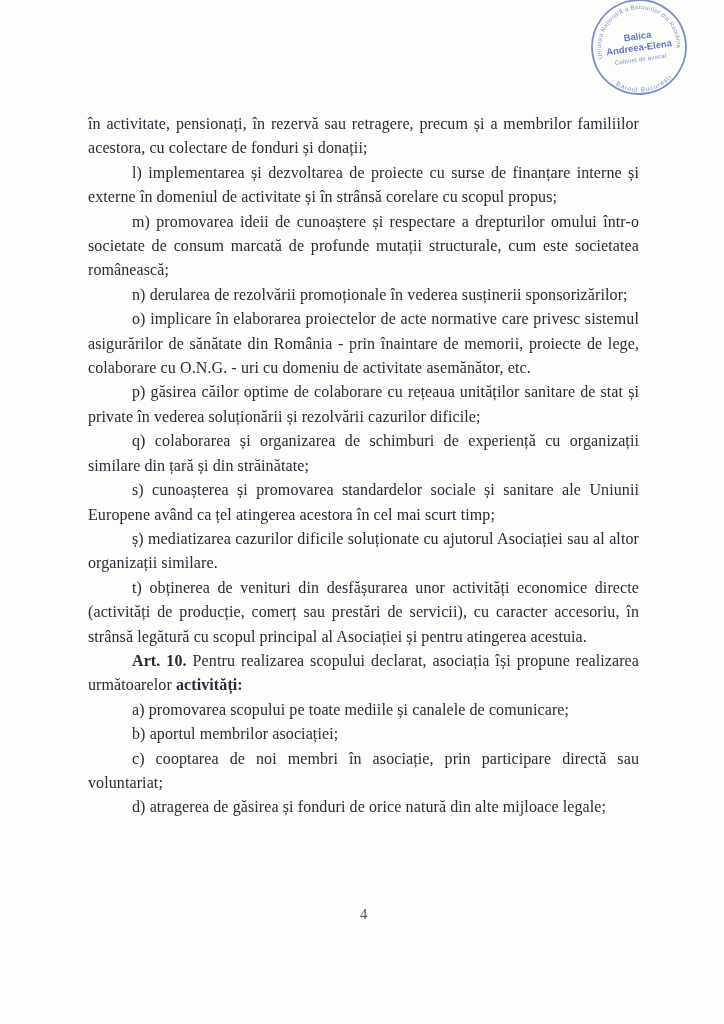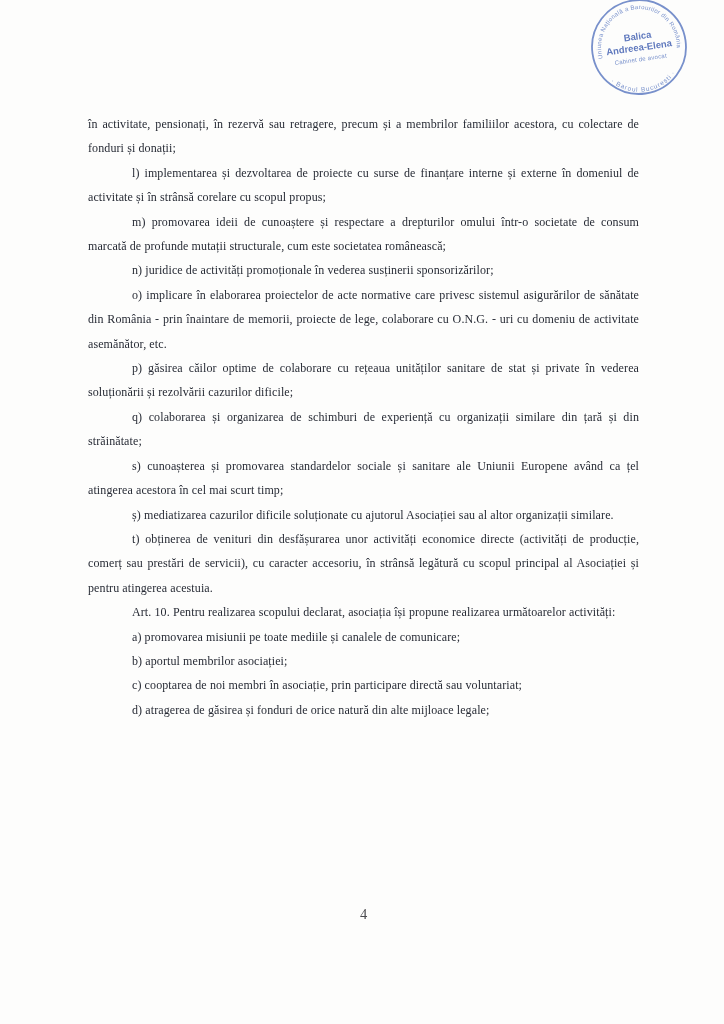--- a/index.html
+++ b/index.html
@@ -14,29 +14,29 @@
   .page {
     position: absolute;
     inset: 0;
     background: #fdfdfc;
   }
   .doc-text {
     position: absolute;
     left: 88px;
     top: 112px;
     width: 551px;
-    font-size: 12px;
+    font-size: 16px;
     line-height: 24.4px;
     color: #272b35;
     text-align: justify;
     letter-spacing: 0.1px;
   }
   .doc-text p { margin: 0; }
   .doc-text p.indent { text-indent: 44px; }
-  .doc-text .bold { font-weight: normal; }
+  .doc-text .bold { font-weight: bold; }
   .page-number {
     position: absolute;
     left: 88px;
     top: 906px;
     width: 551px;
     text-align: center;
     font-size: 14.5px;
     color: #4c4c50;
   }
   .stamp {
@@ -99,29 +99,29 @@
         <text class="name" x="70" y="75">Andreea-Elena</text>
         <text class="subtitle" x="70" y="89">Cabinet de avocat</text>
       </g>
     </svg>
   </div>
 
   <div class="doc-text">
       <p class=""><span>în activitate, pensionați, în rezervă sau retragere, precum și a membrilor familiilor acestora, cu colectare de fonduri și donații;</span></p>
       <p class="indent"><span>l) implementarea și dezvoltarea de proiecte cu surse de finanțare interne și externe în domeniul de activitate și în strânsă corelare cu scopul propus;</span></p>
       <p class="indent"><span>m) promovarea ideii de cunoaștere și respectare a drepturilor omului într-o societate de consum marcată de profunde mutații structurale, cum este societatea românească;</span></p>
-      <p class="indent"><span>n) juridice de activități promoționale în vederea susținerii sponsorizărilor;</span></p>
+      <p class="indent"><span>n) derularea de rezolvării promoționale în vederea susținerii sponsorizărilor;</span></p>
       <p class="indent"><span>o) implicare în elaborarea proiectelor de acte normative care privesc sistemul asigurărilor de sănătate din România - prin înaintare de memorii, proiecte de lege, colaborare cu O.N.G. - uri cu domeniu de activitate asemănător, etc.</span></p>
       <p class="indent"><span>p) găsirea căilor optime de colaborare cu rețeaua unităților sanitare de stat și private  în vederea soluționării și rezolvării cazurilor dificile;</span></p>
       <p class="indent"><span>q) colaborarea și organizarea de schimburi de experiență cu organizații similare din țară și din străinătate;</span></p>
       <p class="indent"><span>s) cunoașterea și promovarea standardelor sociale și sanitare ale Uniunii Europene având ca țel atingerea acestora în cel mai scurt timp;</span></p>
       <p class="indent"><span>ș) mediatizarea cazurilor dificile soluționate cu ajutorul Asociației sau al altor organizații similare.</span></p>
       <p class="indent"><span>t) obținerea de venituri din desfășurarea unor activități economice directe (activități de producție, comerț sau prestări de servicii), cu caracter accesoriu, în strânsă legătură cu scopul principal al Asociației și pentru atingerea acestuia.</span></p>
       <p class="indent"><span class="bold">Art. 10.</span><span> Pentru realizarea scopului declarat, asociația își propune realizarea următoarelor </span><span class="bold">activități:</span></p>
-      <p class="indent"><span>a) promovarea misiunii pe toate mediile și canalele de comunicare;</span></p>
+      <p class="indent"><span>a) promovarea scopului pe toate mediile și canalele de comunicare;</span></p>
       <p class="indent"><span>b) aportul membrilor asociației;</span></p>
       <p class="indent"><span>c) cooptarea de noi membri în asociație, prin participare directă sau voluntariat;</span></p>
       <p class="indent"><span>d) atragerea de găsirea și fonduri de orice natură din alte mijloace legale;</span></p>
     </div>
 
   <div class="page-number">4</div>
 
 </div>
 
 </body></html>

